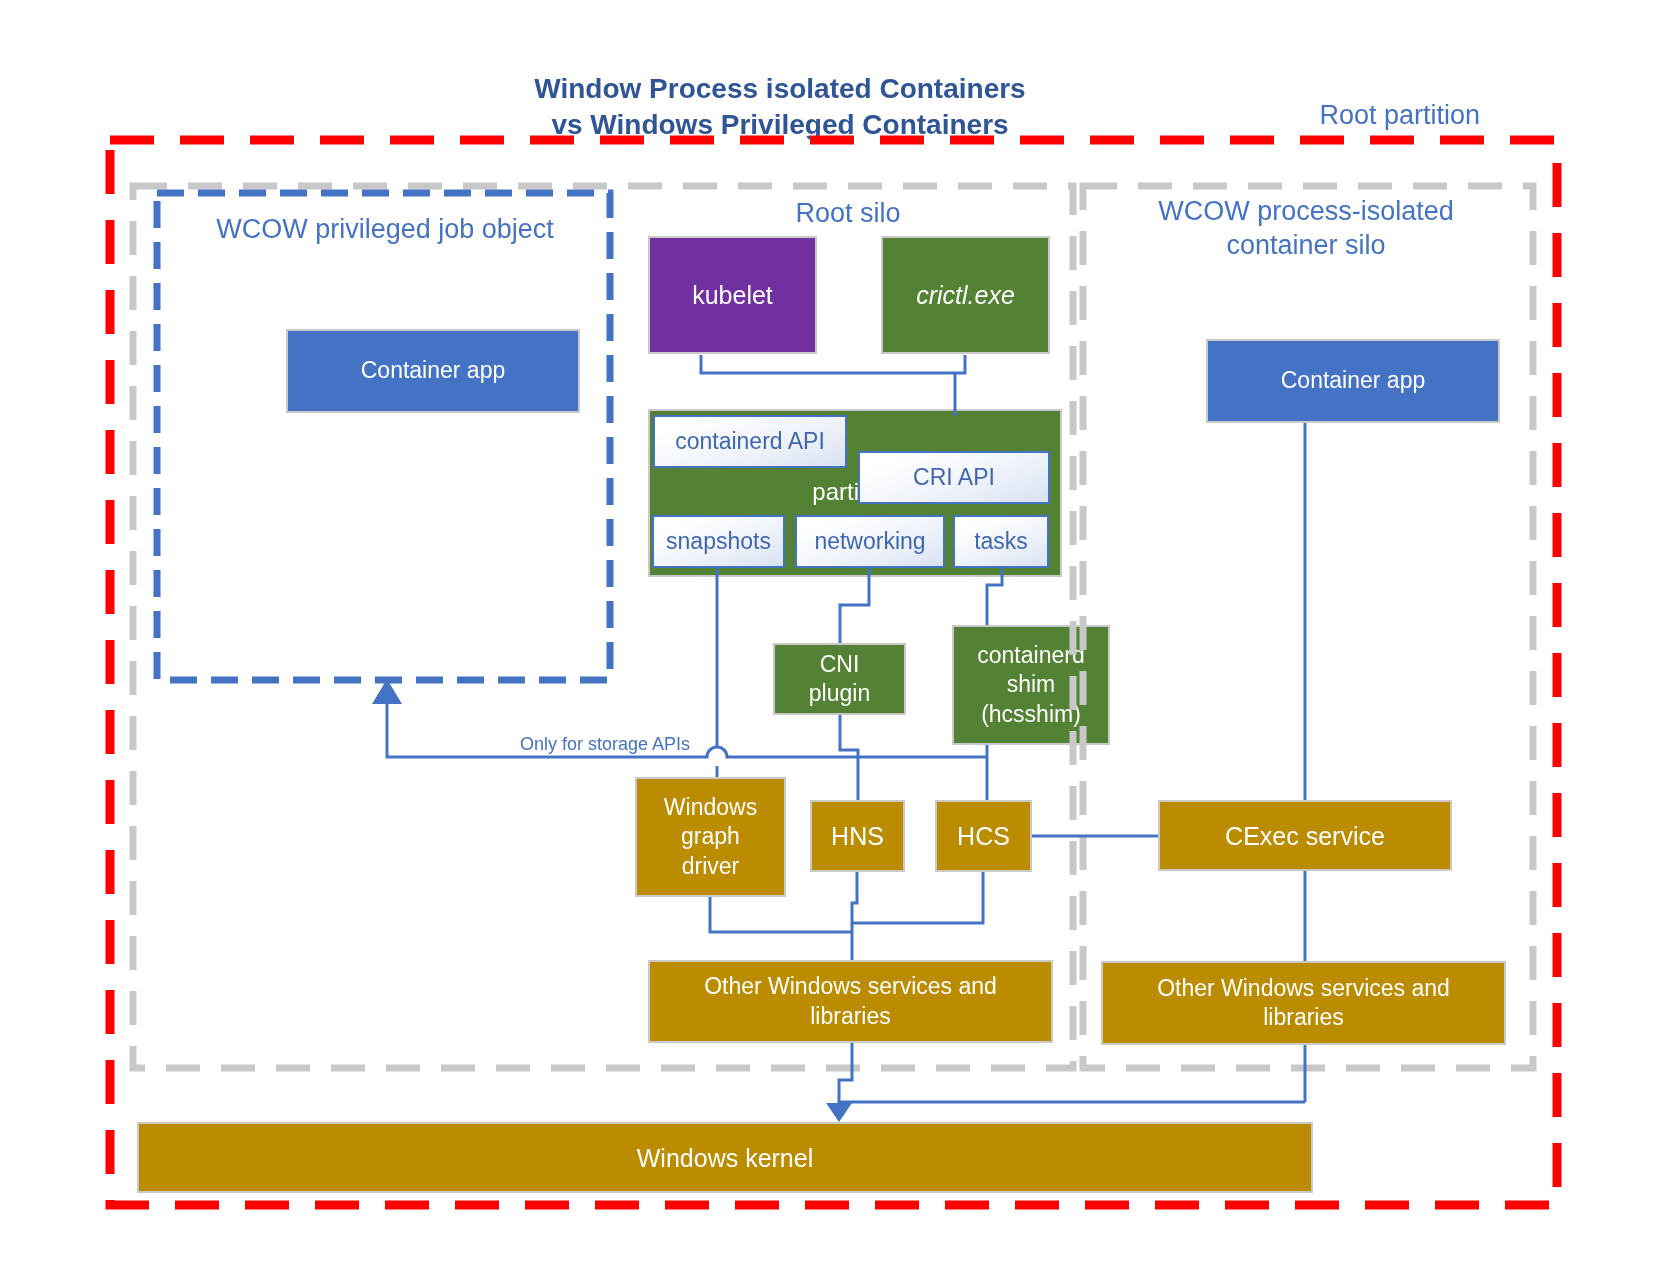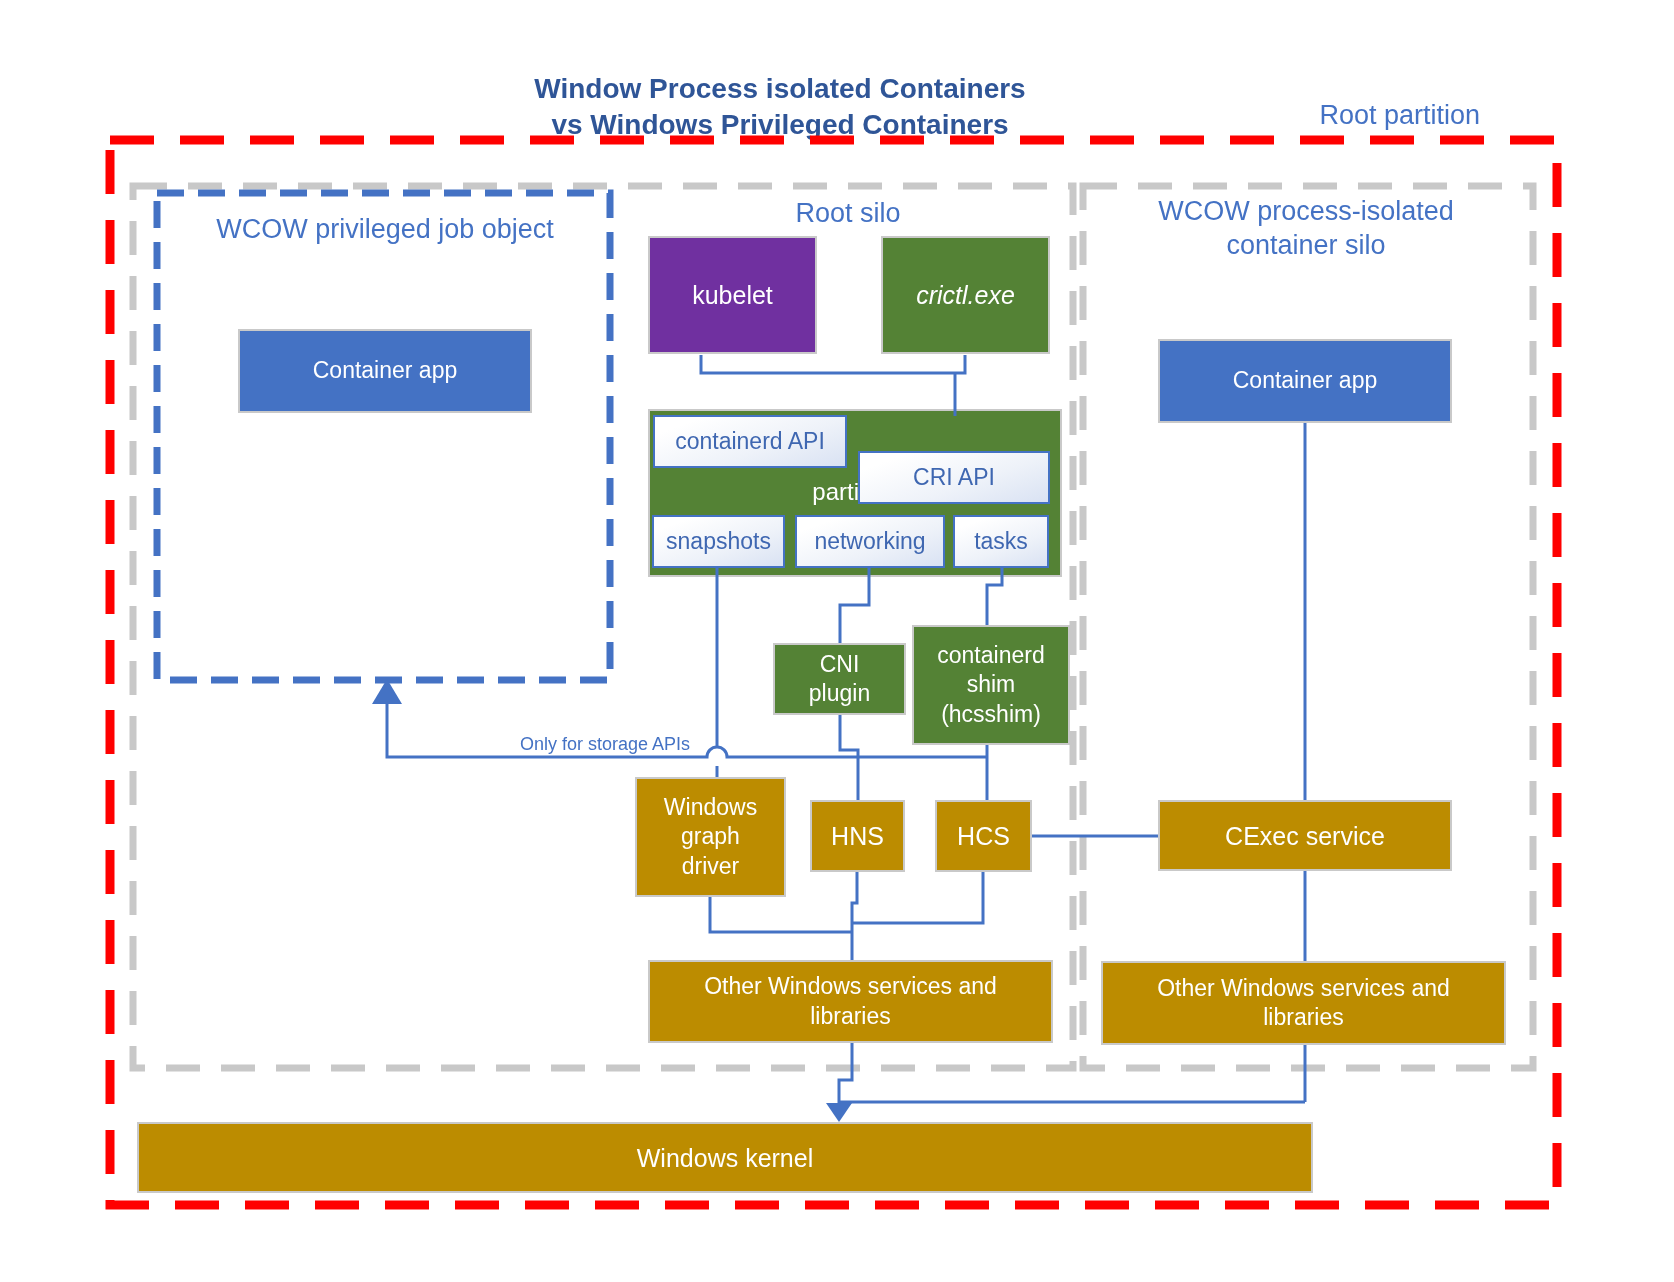--- a/index.html
+++ b/index.html
@@ -5,21 +5,21 @@
   html,body{margin:0;padding:0;background:#ffffff;}
   #stage{
     position:relative;width:1674px;height:1282px;background:#ffffff;overflow:hidden;
     font-family:"Liberation Sans",sans-serif;
   }
   .box{
     position:absolute;display:flex;align-items:center;justify-content:center;
     text-align:center;color:#ffffff;font-size:23px;line-height:1.28;
     box-sizing:border-box;border:2px solid #C9C9C9;
   }
-  .blue{background:#4472C4;}
+  .blue{background:#4472C4;margin-left:48px;}
   .purple{background:#7030A0;}
   .green{background:#548235;}
   .gold{background:#BC8C00;}
   .big{font-size:25px;}
   .inner{
     background:linear-gradient(160deg,#ffffff 15%,#eef2f9 60%,#d9e2f3 100%);
     border:2.5px solid #4472C4;color:#3F67B1;font-size:23px;
   }
   .lbl{
     position:absolute;color:#4472C4;font-size:27px;line-height:34px;text-align:center;
@@ -71,21 +71,21 @@
     </div>
 
   <div class="box inner" style="left:953px;top:515px;width:96px;height:53px;">
       <span>tasks</span>
     </div>
 
   <div class="box green" style="left:773px;top:643px;width:133px;height:72px;padding:8px 22px;">
       <span>CNI plugin</span>
     </div>
 
-  <div class="box green" style="left:912px;top:625px;width:158px;height:120px;padding:0 10px;">
+  <div class="box green" style="left:952px;top:625px;width:158px;height:120px;padding:0 10px;">
       <span>containerd shim (hcsshim)</span>
     </div>
 
   <div class="box gold" style="left:635px;top:777px;width:151px;height:120px;padding:0 24px;">
       <span>Windows graph driver</span>
     </div>
 
   <div class="box gold big" style="left:810px;top:800px;width:95px;height:72px;">
       <span>HNS</span>
     </div>

